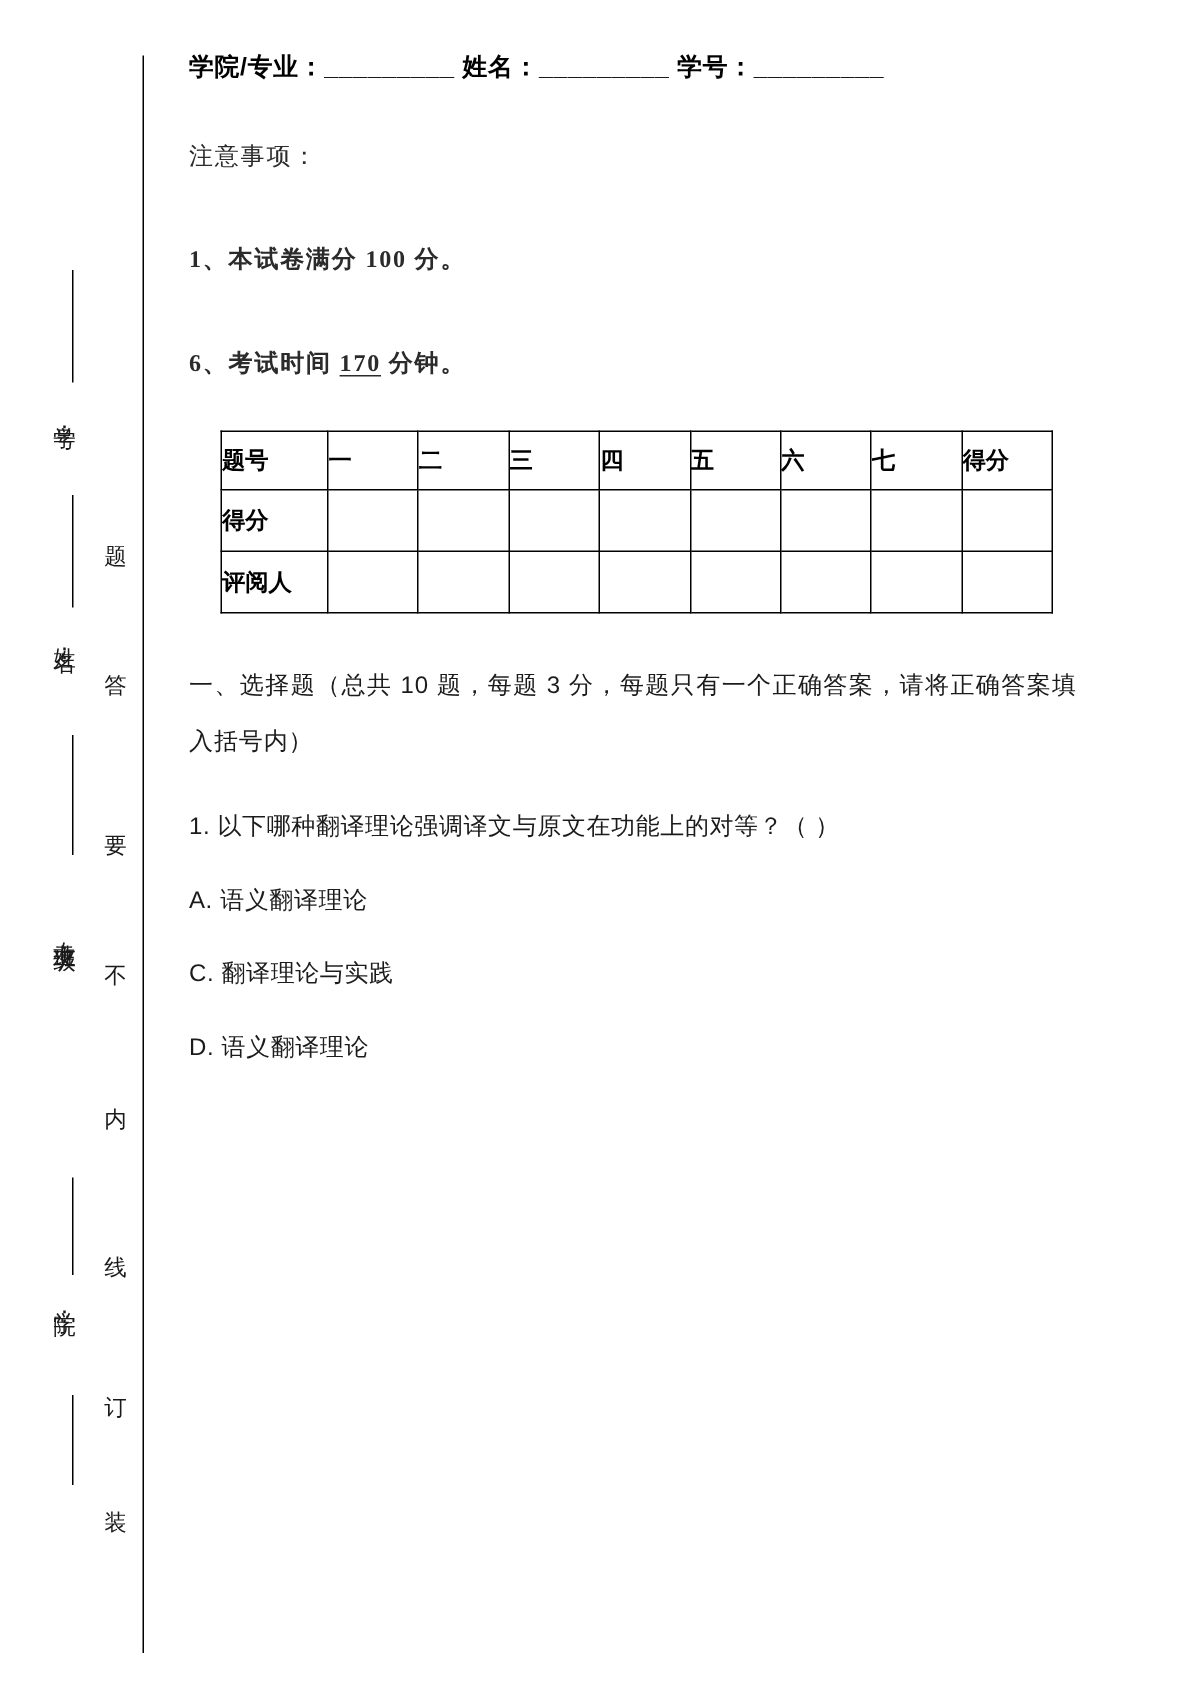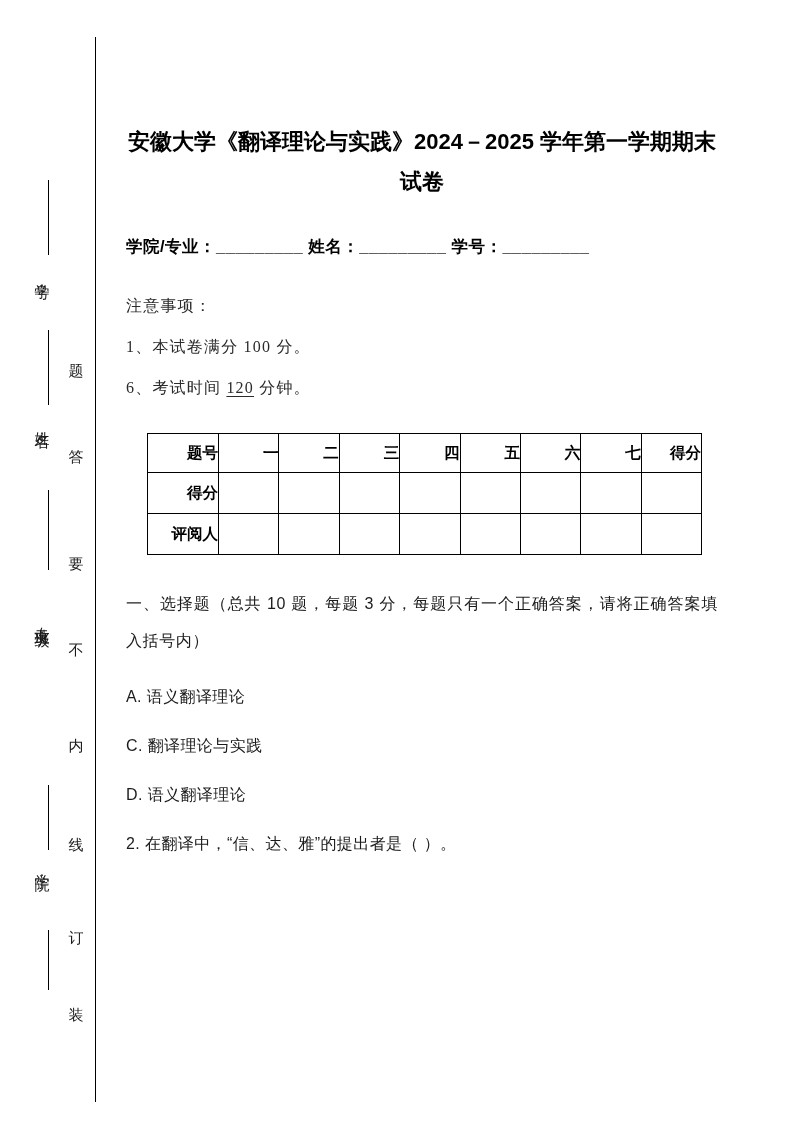--- a/index.html
+++ b/index.html
@@ -104,42 +104,42 @@
     letter-spacing: 0.5px;
   }
 
   .notice-block {
     font-family: "Liberation Serif", "DejaVu Serif", serif;
     font-size: 16px;
     color: #2b2b2b;
     letter-spacing: 1.2px;
   }
   #notice-heading { margin-top: 38px; }
-  .notice-item { margin-top: 20px; }
+  .notice-item { margin-top: 48px; font-weight: bold; }
   .uline {
     text-decoration: underline;
     text-underline-offset: 3px;
   }
 
   
   #score-table-wrap {
     margin-top: 34px;
     margin-left: 21px;
   }
   table#score-table {
     border-collapse: collapse;
     table-layout: fixed;
     width: 555px;
     font-family: "Liberation Sans", "DejaVu Sans", sans-serif;
     font-weight: bold;
     font-size: 15.5px;
   }
   table#score-table td {
     border: 1.4px solid #000000;
-    text-align: right;
+    text-align: left;
     height: 38px;
     padding: 0;
   }
   table#score-table tr.body-row td { height: 40px; }
   table#score-table td.rowhead { width: 70px; }
 
   
   .q-block {
     font-family: "Liberation Sans", "DejaVu Sans", sans-serif;
     font-size: 16px;
@@ -198,32 +198,31 @@
     <div class="vtext inner-label" style="top:545px;">要</div>
     <div class="vtext inner-label" style="top:632px;">不</div>
     <div class="vtext inner-label" style="top:726px;">内</div>
     <div class="vtext inner-label" style="top:825px;">线</div>
     <div class="vtext inner-label" style="top:918px;">订</div>
     <div class="vtext inner-label" style="top:995px;">装</div>
   </div>
 
   <div id="content">
 
-    <h1 id="exam-title">安徽大学《翻译理论与实践》2024－2025 学年第一学期期末试卷</h1>
 
     <div id="student-info">学院/专业：_________  姓名：_________  学号：_________</div>
 
     <div class="notice-block" id="notice-heading">注意事项：</div>
 
     <div class="notice-block notice-item">
       <span>1、本试卷满分 100 分。</span>
     </div>
 
     <div class="notice-block notice-item">
-      <span>6、考试时间 </span><span class="uline">120</span><span> 分钟。</span>
+      <span>6、考试时间 </span><span class="uline">170</span><span> 分钟。</span>
     </div>
 
     <div id="score-table-wrap">
       <table id="score-table">
         <tbody>
           <tr>
             <td class="rowhead">题号</td>
             <td>一</td>
             <td>二</td>
             <td>三</td>
@@ -254,22 +253,22 @@
             <td></td>
             <td></td>
             <td></td>
           </tr>
         </tbody>
       </table>
     </div>
 
     <div class="q-block" id="section-heading">一、选择题（总共 10 题，每题 3 分，每题只有一个正确答案，请将正确答案填入括号内）</div>
 
+    <div class="q-block question-stem">1. 以下哪种翻译理论强调译文与原文在功能上的对等？（  ）</div>
 
     <div class="q-block option">A. 语义翻译理论</div>
     <div class="q-block option">C. 翻译理论与实践</div>
     <div class="q-block option">D. 语义翻译理论</div>
 
-    <div class="q-block question-stem">2. 在翻译中，“信、达、雅”的提出者是（  ）。</div>
   </div>
 
 
 </div>
 
 </body></html>

